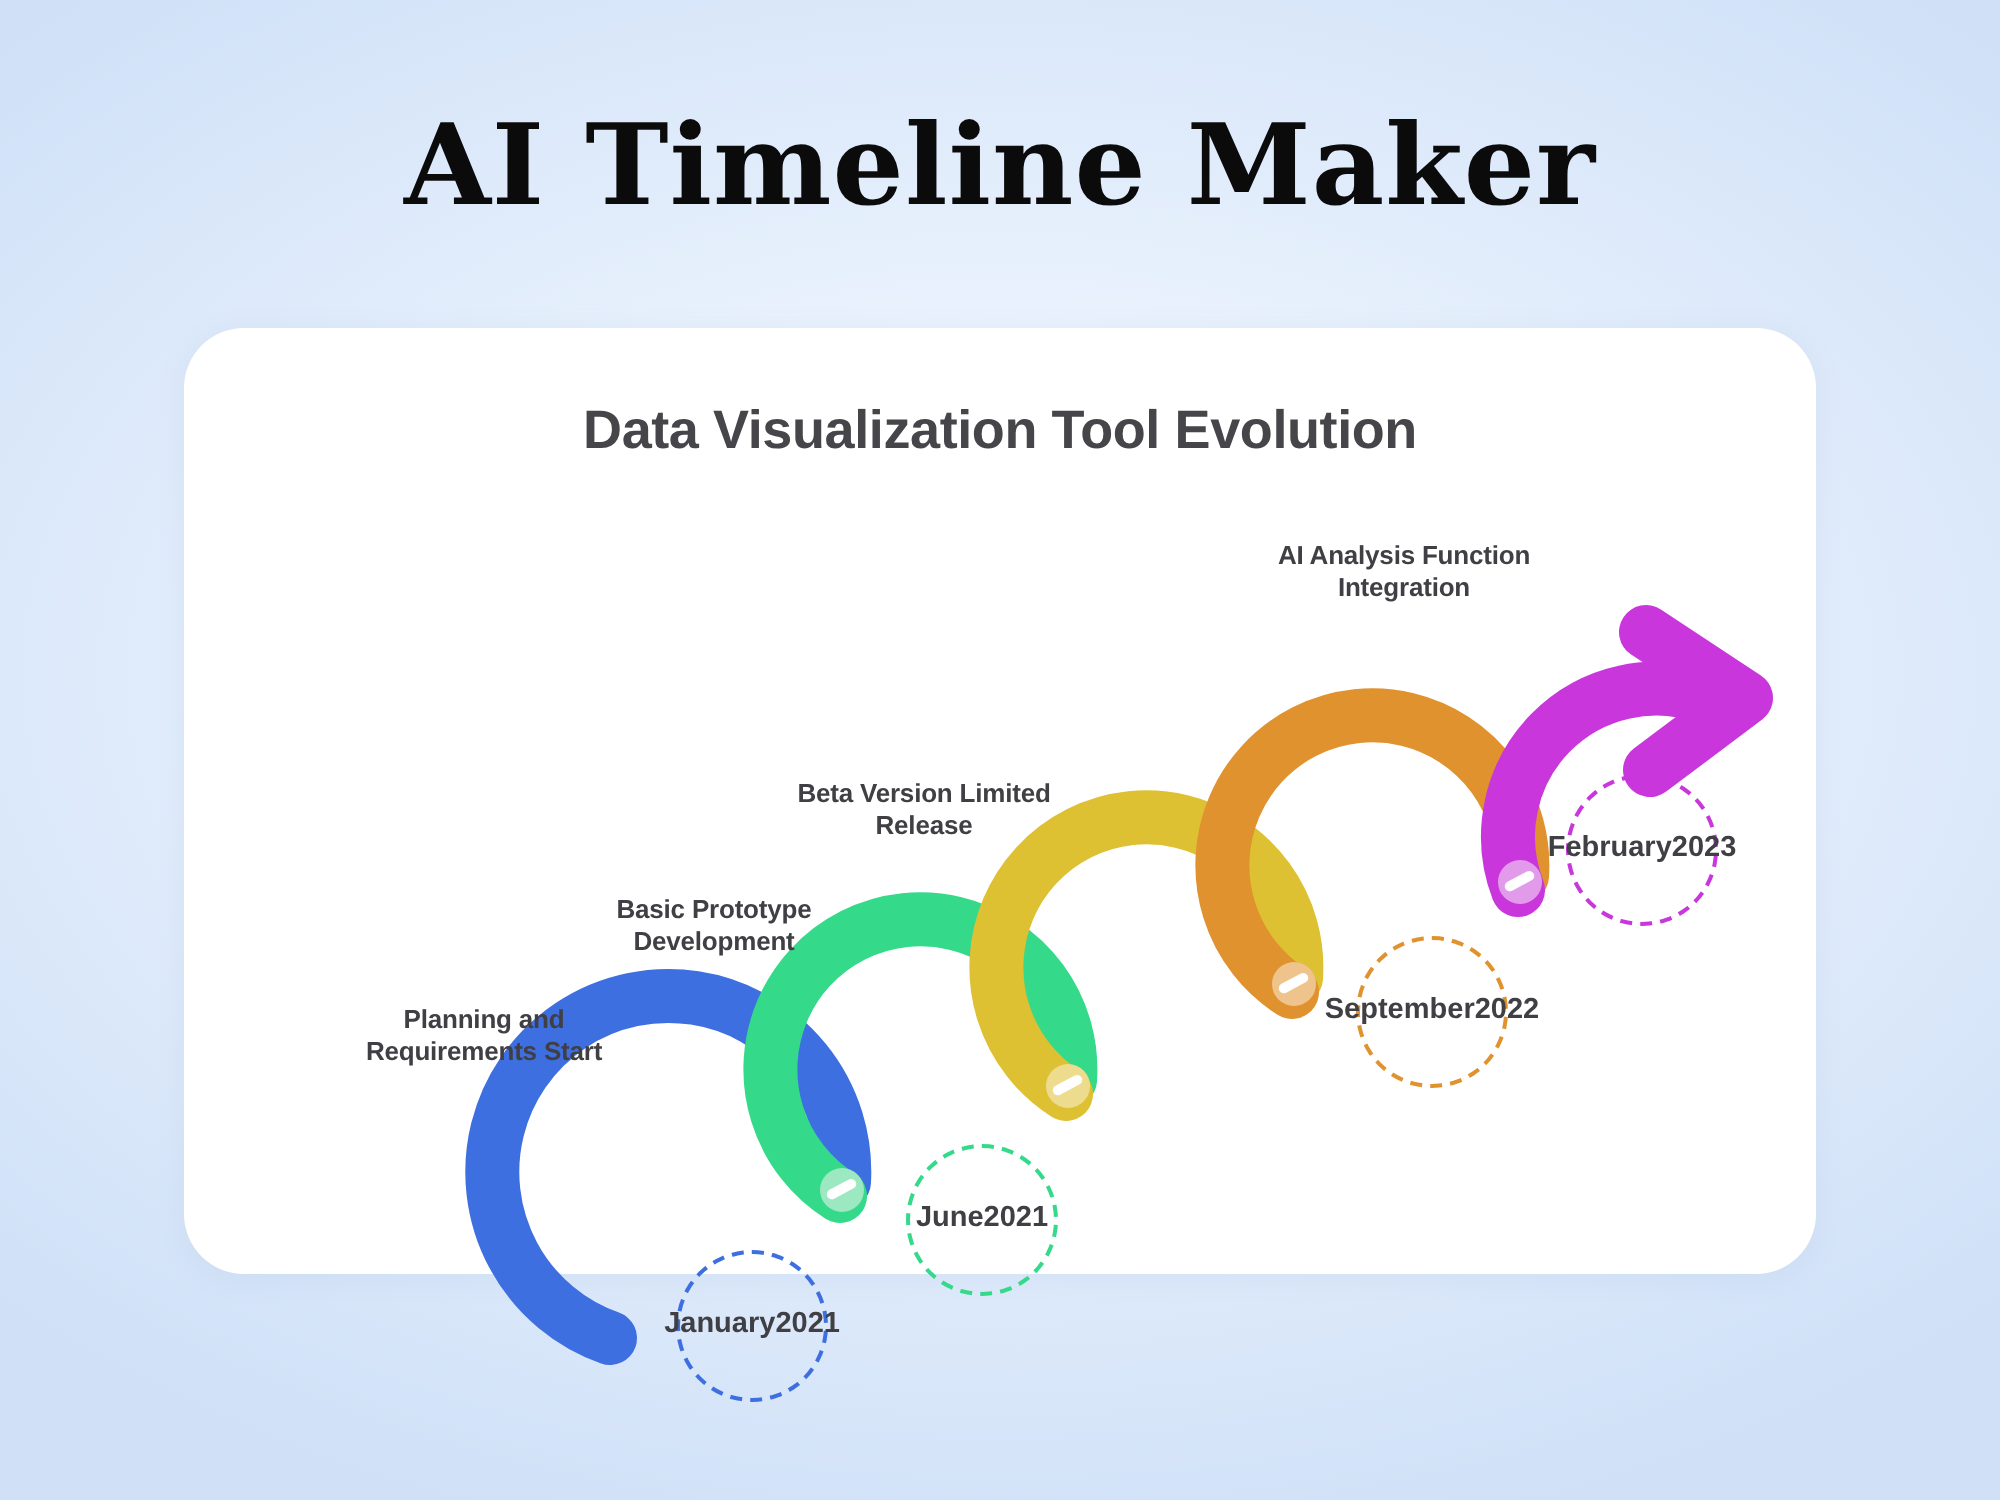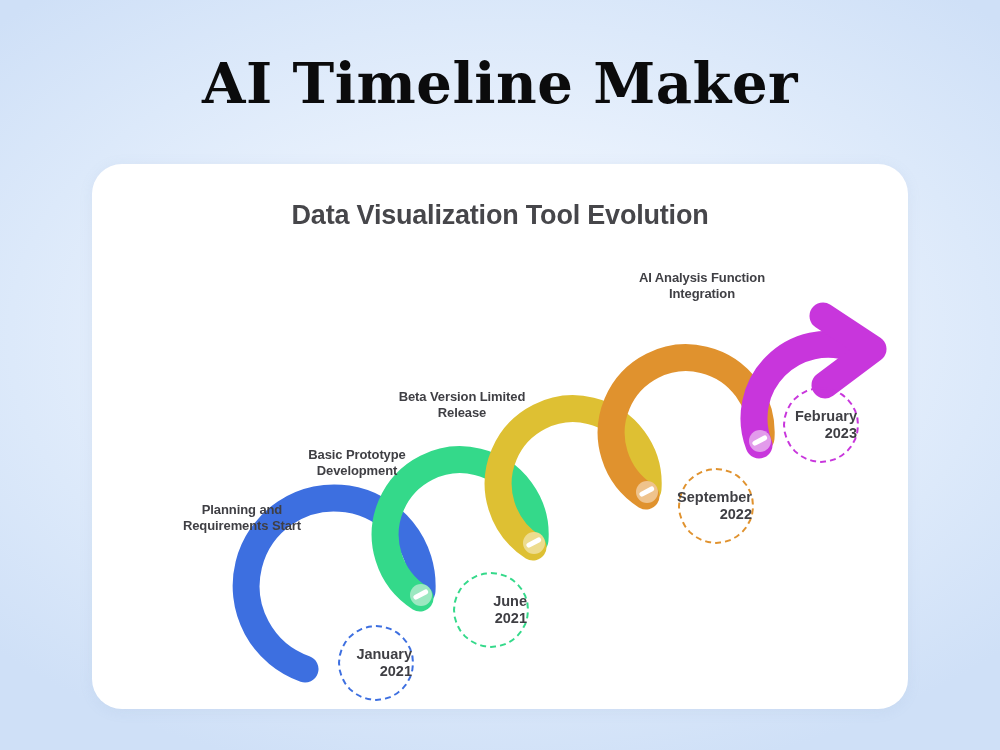--- a/index.html
+++ b/index.html
@@ -35,21 +35,21 @@
     color: #0B0B0C;
     line-height: 1;
   }
 
   
   .card {
     position: absolute;
     left: 92px;
     top: 164px;
     width: 816px;
-    height: 545px;
+    height: 473px;
     background: #FFFFFF;
     border-radius: 30px;
     box-shadow: 0 2px 14px rgba(120, 150, 190, 0.10);
   }
 
   .card-title {
     position: absolute;
     left: 0;
     top: 36px;
     width: 816px;
@@ -83,22 +83,22 @@
   }
 
   
   .date-bubble {
     position: absolute;
     width: 76px;
     height: 76px;
     border-radius: 50%;
     border: 2.5px dashed #888;
     display: flex;
-    flex-direction: column;
-    align-items: flex-end;
+    flex-direction: row;
+    align-items: center;
     justify-content: center;
     box-sizing: border-box;
     background: transparent;
   }
   .date-bubble span {
     display: block;
     font-size: 14.5px;
     font-weight: 700;
     color: #3F3F44;
     line-height: 1.18;

